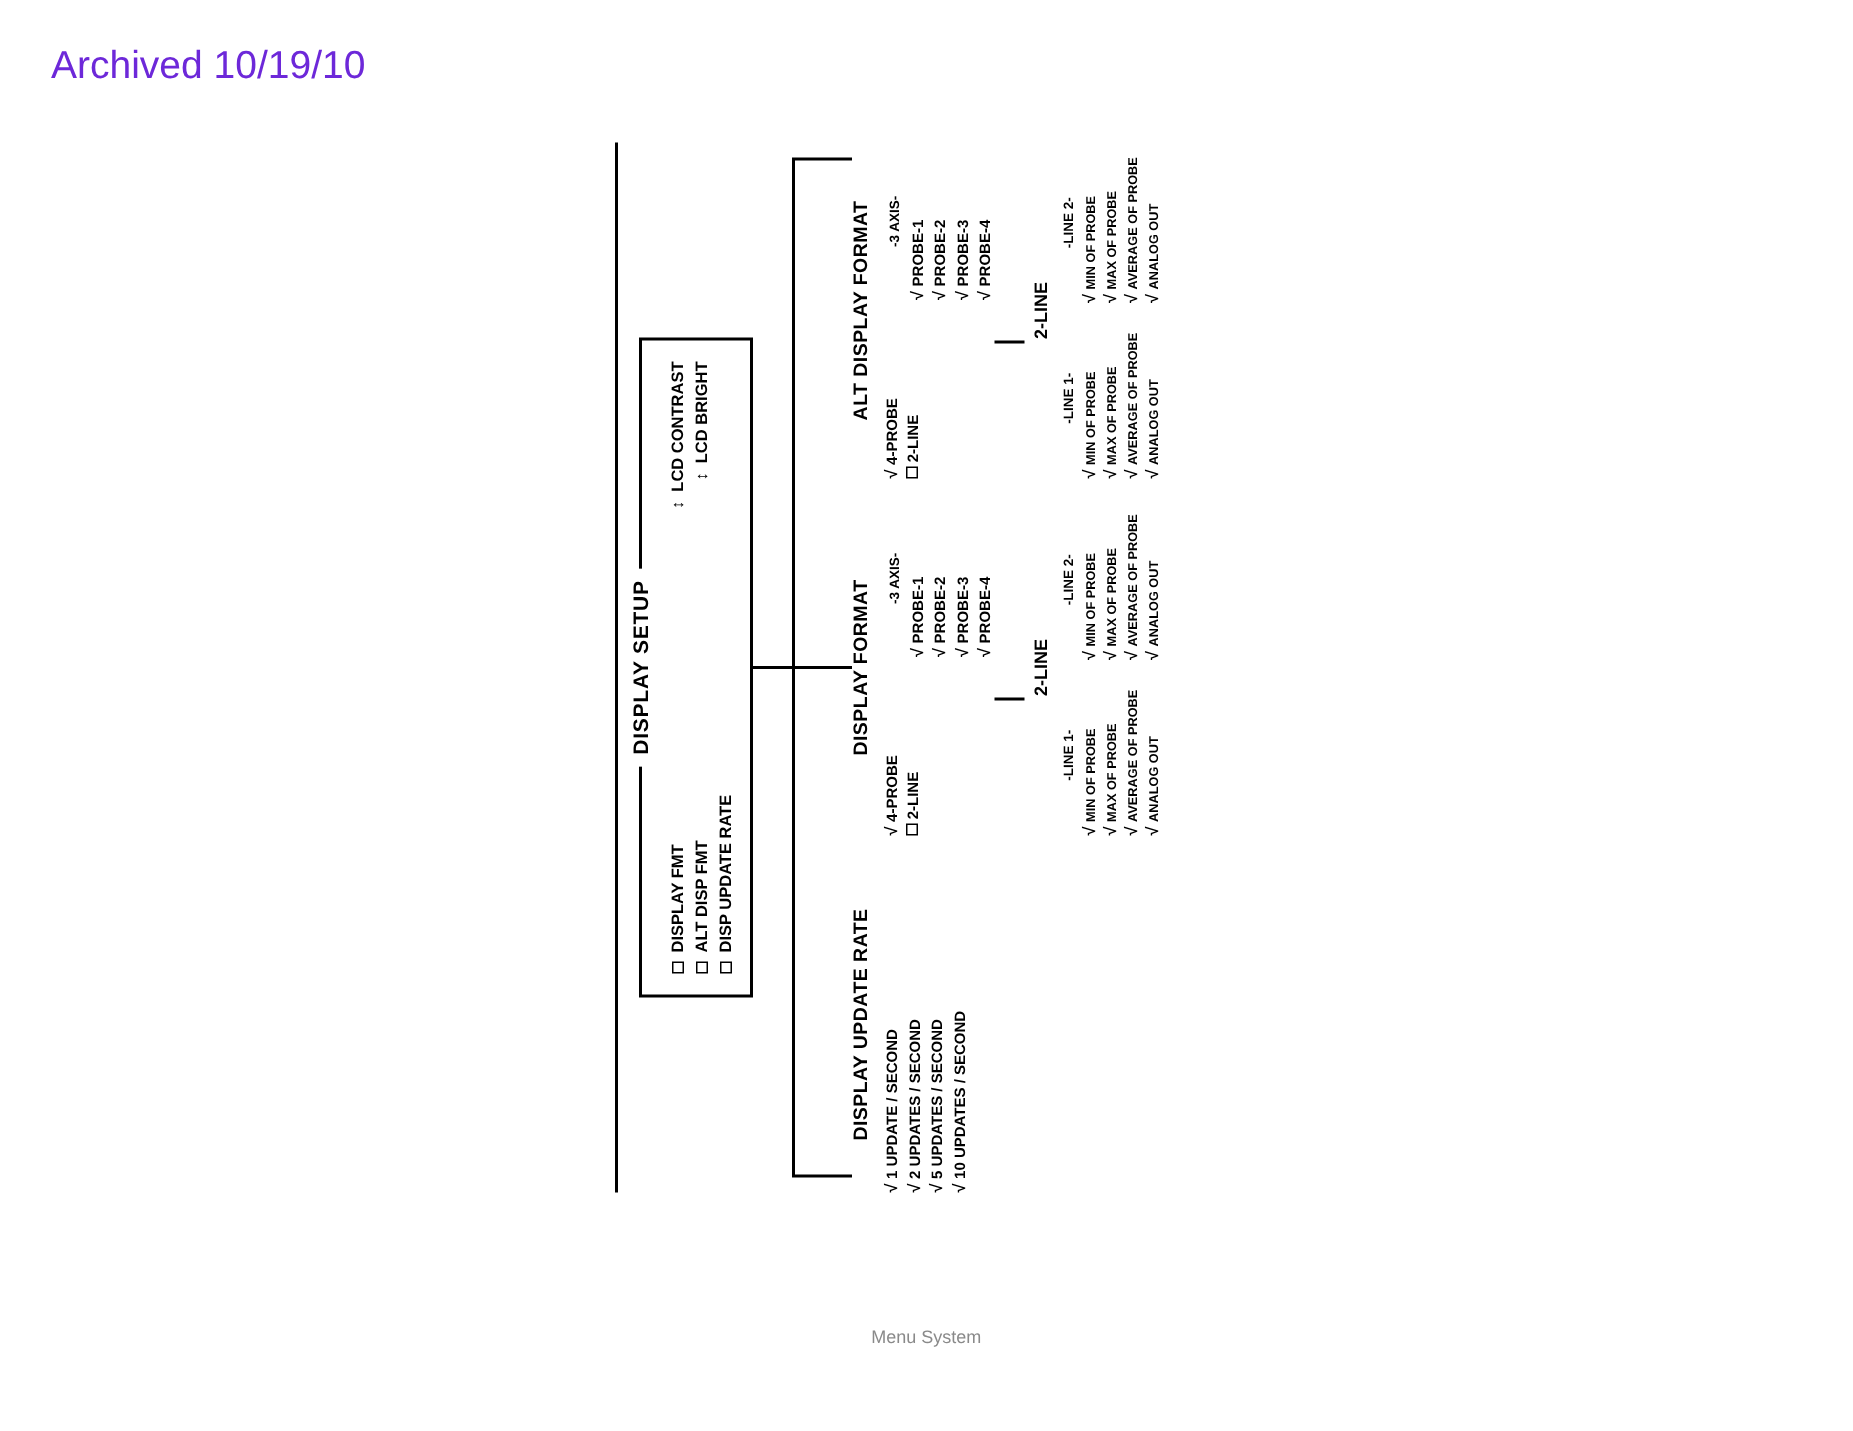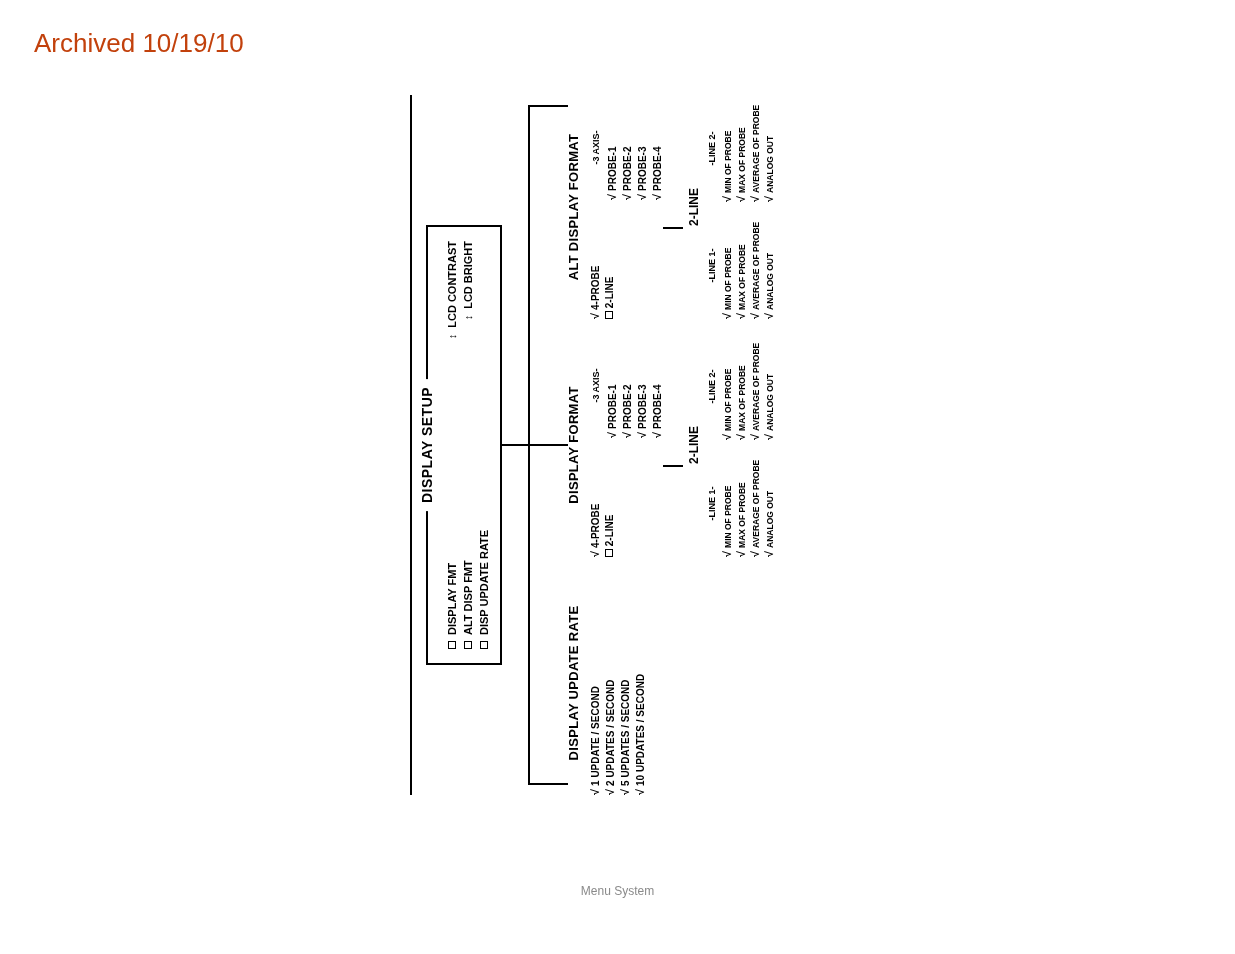--- a/index.html
+++ b/index.html
@@ -9,21 +9,21 @@
     height: 954px;
     background: #fff;
     font-family: Arial, Helvetica, sans-serif;
     color: #000;
   }
   .archived {
     position: absolute;
     top: 28px;
     left: 34px;
     font-size: 26px;
-    color: #c2410c;
+    color: #6d28d9;
     font-weight: 400;
   }
   .footer {
     position: absolute;
     bottom: 56px;
     left: 0;
     width: 1235px;
     text-align: center;
     font-size: 12px;
     color: #8a8a8a;

